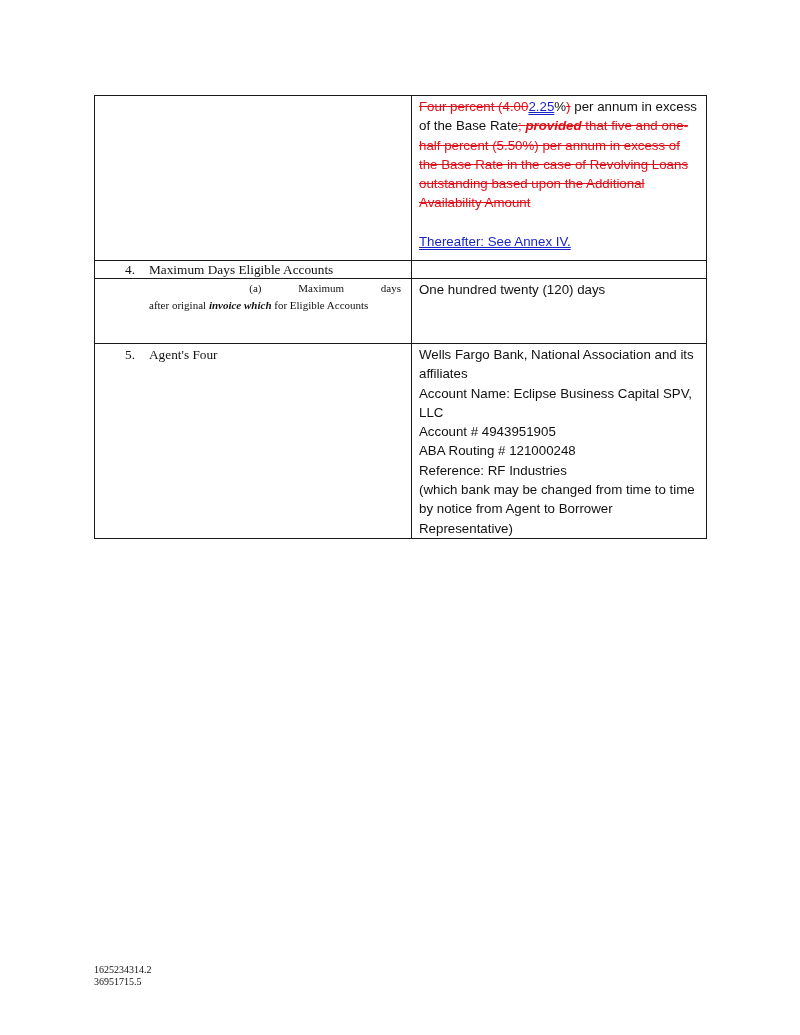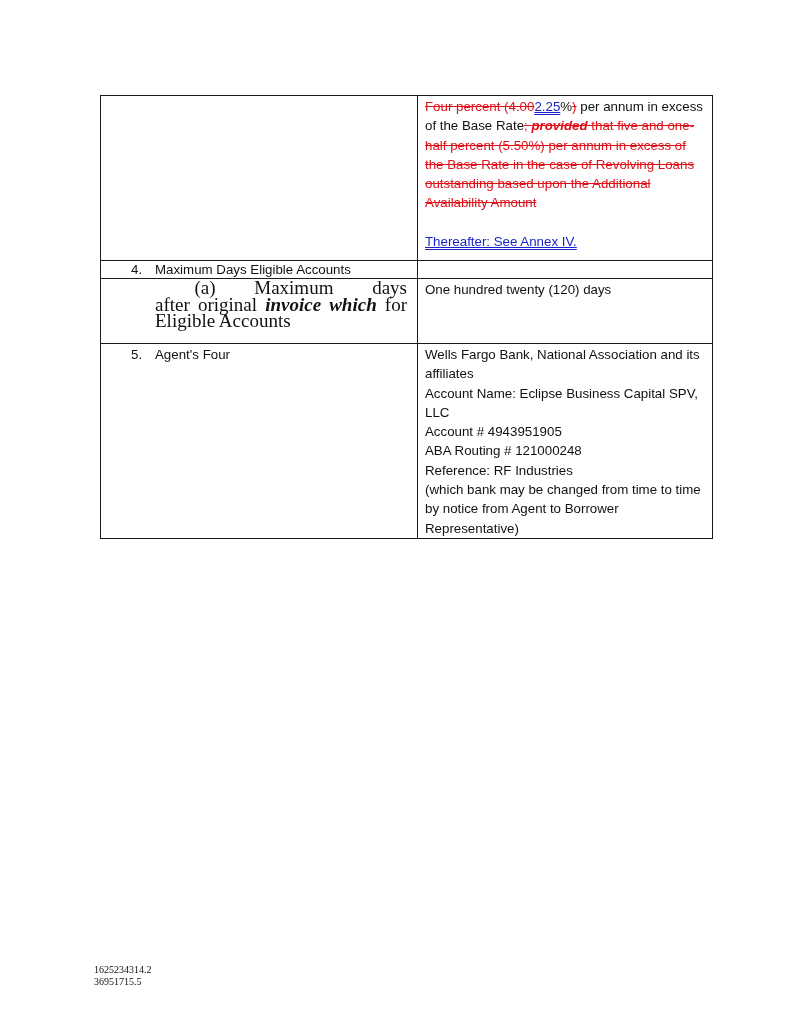--- a/index.html
+++ b/index.html
@@ -1,33 +1,33 @@
 <!DOCTYPE html>
 <html><head>
 <meta charset="utf-8">
 <style>
   html, body { margin: 0; padding: 0; background: #ffffff; }
   body { width: 800px; height: 1035px; position: relative; overflow: hidden; }
   .page { position: absolute; left: 0; top: 0; width: 800px; height: 1035px; background: #fff; }
   table.annex {
     position: absolute; left: 94px; top: 95px; width: 612px;
-    border-collapse: collapse; table-layout: fixed; margin-left: 6px;
+    border-collapse: collapse; table-layout: fixed;
   }
   table.annex td {
     border: 1.5px solid #1a1a1a; vertical-align: top; padding: 0;
   }
   td.lc { width: 316px; }
   td.rc { width: 294px; }
   .cal { font-family: "Liberation Sans", sans-serif; font-size: 13.3px; line-height: 19.3px; color: #111; }
   .rc .inner { padding: 1px 6px 0 7px; }
-  .lc .inner { padding: 1px 8px 0 30px; }
+  .lc .inner { padding: 1px 8px 0 30px; font-family: Liberation Serif, serif; }
   .num { display: inline-block; width: 24px; }
   .del { color: #e0101a; text-decoration: line-through; }
   .ins { color: #1a25c9; text-decoration: underline; text-decoration-style: double; }
-  .serif { font-family: "Liberation Serif", serif; font-size: 19px; line-height: 16.5px; color: #111; text-align: justify; text-align-last: left; }
+  .serif { font-family: "Liberation Serif", serif; font-size: 11px; line-height: 16.5px; color: #111; text-align: justify; text-align-last: left; }
   .serif .first { display: block; text-align: right; text-align-last: right; word-spacing: 34px; }
   .bi { font-weight: bold; font-style: italic; }
   .footer-title { position: absolute; left: 0; width: 800px; top: 946px; text-align: center; font-family: "Liberation Serif", serif; font-size: 15px; color: #111; }
   .docid { position: absolute; left: 94px; top: 964px; font-family: "Liberation Serif", serif; font-size: 10px; line-height: 12px; color: #111; }
 </style>
 </head>
 <body>
 
 <div class="page">
   <table class="annex">

